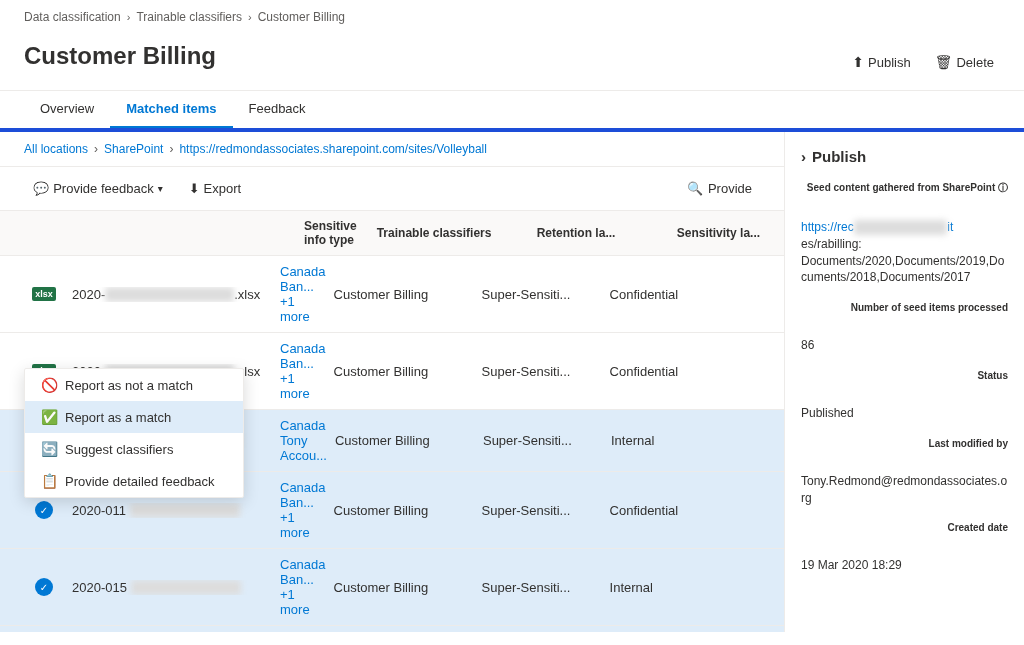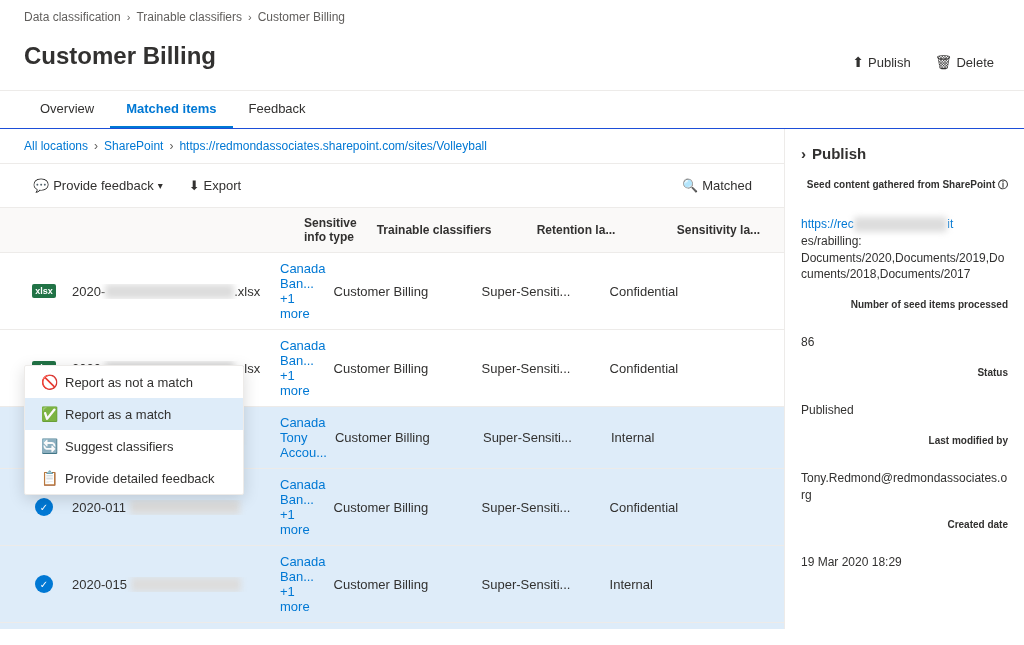--- a/index.html
+++ b/index.html
@@ -7,21 +7,21 @@
 
     .breadcrumb { font-size: 12px; color: #605e5c; padding: 10px 24px; display: flex; align-items: center; gap: 6px; }
     .breadcrumb a { color: #605e5c; text-decoration: none; }
     .breadcrumb-sep { color: #605e5c; font-size: 11px; }
 
     .page-header { padding: 8px 24px 12px; border-bottom: 1px solid #edebe9; }
     .page-title { font-size: 24px; font-weight: 600; color: #323130; margin-bottom: 8px; }
     .page-actions { display: flex; justify-content: flex-end; gap: 12px; align-items: center; padding: 4px 0; }
     .action-btn { background: none; border: none; cursor: pointer; display: flex; align-items: center; gap: 4px; font-size: 13px; color: #323130; padding: 4px 6px; }
 
-    .tabs { display: flex; gap: 0; padding: 0 24px; border-bottom: 1px solid #1d4ed8; }
+    .tabs { display: flex; gap: 0; padding: 0 24px; border-bottom: 4px solid #1d4ed8; }
     .tab { padding: 10px 16px; font-size: 13px; cursor: pointer; border-bottom: 2px solid transparent; color: #323130; text-decoration: none; }
     .tab.active { border-bottom: 2px solid #0078d4; color: #0078d4; font-weight: 600; }
 
     .main-layout { display: flex; height: calc(645px - 145px); }
 
     .content-area { flex: 1; overflow-y: auto; padding: 0; position: relative; }
 
     .location-bar { display: flex; align-items: center; gap: 6px; padding: 10px 24px; font-size: 12px; color: #605e5c; border-bottom: 1px solid #edebe9; }
     .location-bar a { color: #0078d4; text-decoration: none; }
     .location-sep { color: #605e5c; }
@@ -111,21 +111,21 @@
           <span>Provide feedback</span>
           <span class="chevron">▾</span>
         </button>
         <button class="toolbar-btn">
           <span>⬇</span>
           <span>Export</span>
         </button>
       </div>
       <button class="search-btn">
         <span>🔍</span>
-        <span>Matched</span>
+        <span>Provide</span>
       </button>
     </div>
 
     <div class="dropdown-menu">
       <div class="dropdown-item">
         <span class="dropdown-icon" style="color:#d13438;">🚫</span>
         <span>Report as not a match</span>
       </div>
       <div class="dropdown-item active">
         <span class="dropdown-icon" style="color:#107c10;">✅</span>

